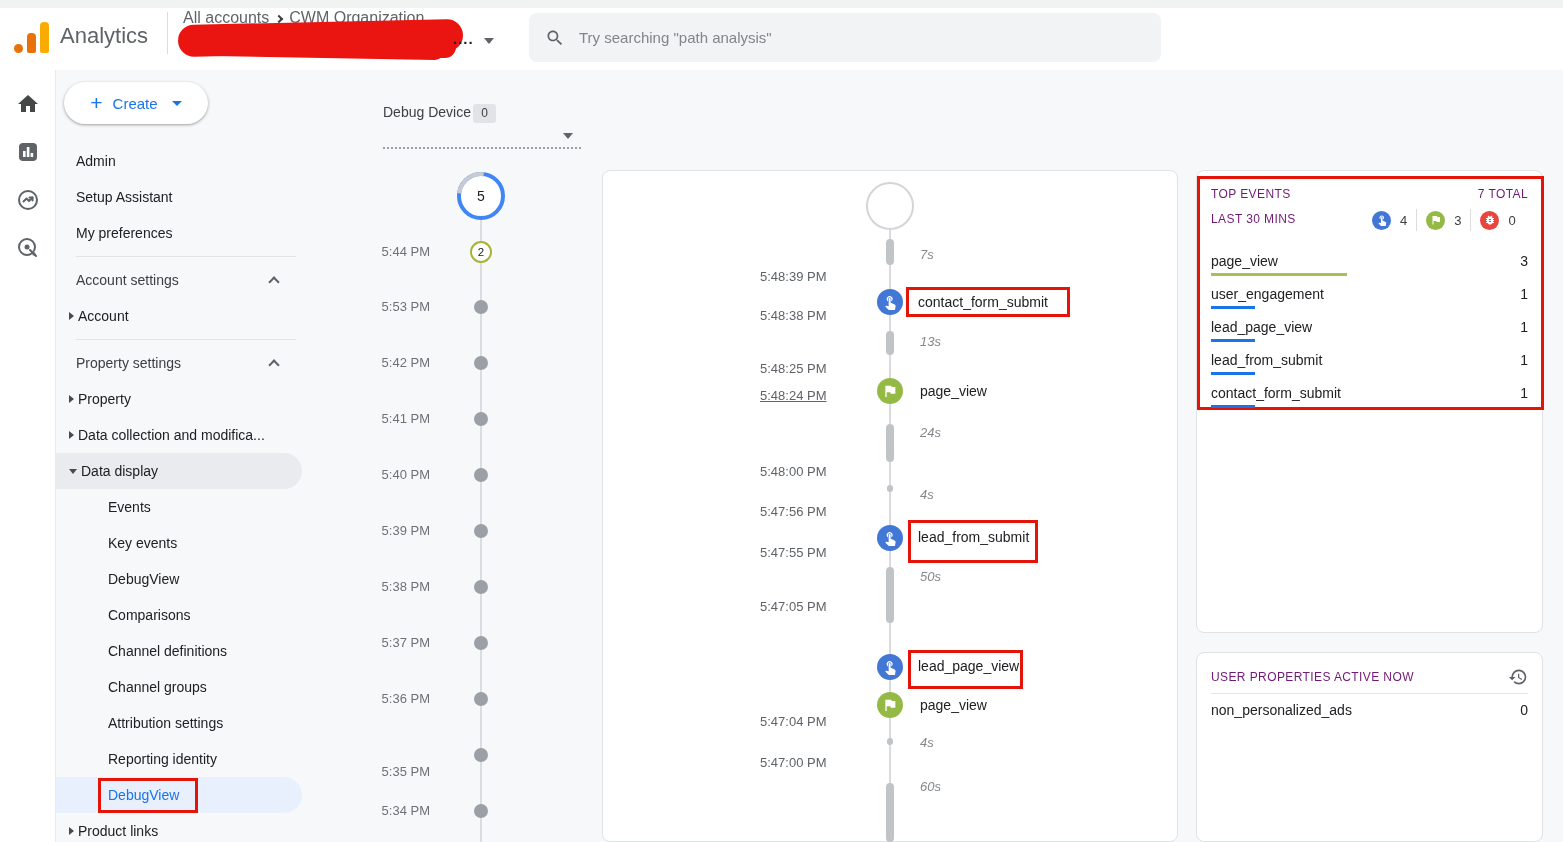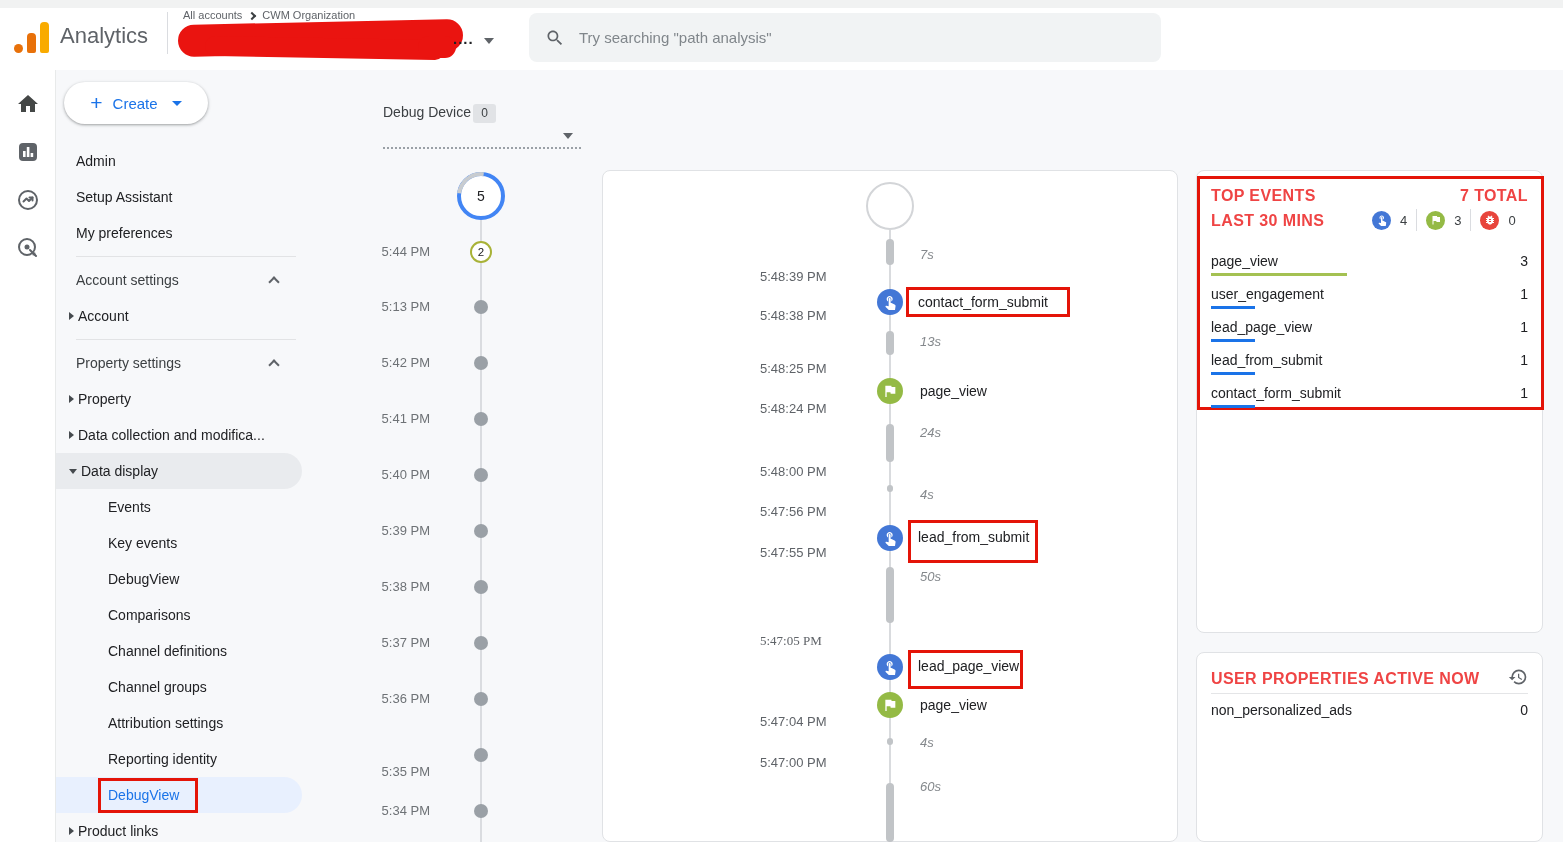--- a/index.html
+++ b/index.html
@@ -11,21 +11,21 @@
   .top-strip { position:absolute; top:0; left:0; right:0; height:8px; background:#f1f2f2; }
   .topbar { position:absolute; top:8px; left:0; right:0; height:62px; background:#fff; }
 
   .logo { position:absolute; left:14px; top:20px; width:38px; height:34px; }
   .logo .dot  { position:absolute; left:0;  bottom:1px; width:9px; height:9px; border-radius:50%; background:#e8710a; }
   .logo .bar1 { position:absolute; left:13px; bottom:1px; width:9px; height:20px; border-radius:4px 4px 2px 2px; background:#e8710a; }
   .logo .bar2 { position:absolute; left:26px; bottom:1px; width:9px; height:31px; border-radius:4px 4px 2px 2px; background:#f9ab00; }
   .brand { position:absolute; left:60px; top:23px; font-size:22px; color:#5f6368; }
   .topbar-div { position:absolute; left:167px; top:12px; width:1px; height:42px; background:#dadce0; }
 
-  .breadcrumb { position:absolute; left:183px; top:9px; font-size:11px; color:#5f6368; display:flex; align-items:center; gap:7px; }
+  .breadcrumb { position:absolute; left:183px; top:9px; font-size:16px; color:#5f6368; display:flex; align-items:center; gap:7px; }
   .bc-sep { width:6px; height:6px; border-top:2px solid #3c4043; border-right:2px solid #3c4043; transform:rotate(45deg); margin-top:1px; }
 
   .scribble1 { position:absolute; left:178px; top:22px; width:285px; height:32px; border-radius:16px; background:#ea1410; transform:rotate(-1.2deg); }
   .scribble2 { position:absolute; left:205px; top:38px; width:240px; height:20px; border-radius:10px; background:#ea1410; transform:rotate(1deg); }
   .scribble3 { position:absolute; left:418px; top:36px; width:38px; height:22px; border-radius:11px; background:#ea1410; }
   .prop-ellipsis { position:absolute; left:453px; top:30px; font-size:15px; font-weight:bold; letter-spacing:1px; color:#202124; }
   .caret { width:0; height:0; border-left:5px solid transparent; border-right:5px solid transparent; border-top:6px solid #5f6368; }
   .prop-caret { position:absolute; left:484px; top:38px; }
 
   .search { position:absolute; left:529px; top:13px; width:632px; height:49px; background:#f1f3f4; border-radius:8px; display:flex; align-items:center; padding:0 16px; }
@@ -87,21 +87,21 @@
   .icon-tap { background:#4377d6; }
   .icon-flag { background:#94ba45; }
   .tl-label { position:absolute; font-size:14px; color:#202124; white-space:nowrap; cursor:pointer; }
   .redbox { position:absolute; border:3px solid #e41408; }
 
   
   .card { position:absolute; background:#fff; border:1px solid #e0e2e5; border-radius:8px; }
   .card-topevents { left:1196px; top:170px; width:347px; height:463px; }
   .card-userprops { left:1196px; top:652px; width:347px; height:190px; }
   .te-redbox { position:absolute; left:1197px; top:176px; width:347px; height:234px; border:3px solid #e41408; }
-  .cap { font-size:16px; font-weight:bold; color:#ef4444; letter-spacing:.4px; }
+  .cap { font-size:12px; font-weight:normal; color:#701a75; letter-spacing:.4px; }
   .te-title { position:absolute; left:1211px; top:187px; }
   .te-total { position:absolute; left:1400px; top:187px; width:128px; text-align:right; }
   .te-sub   { position:absolute; left:1211px; top:212px; }
   .te-counters { position:absolute; left:1372px; top:206px; height:28px; display:flex; align-items:center; gap:9px; }
   .ctr-icon { width:19px; height:19px; border-radius:50%; display:flex; align-items:center; justify-content:center; }
   .ctr-icon svg { width:12px; height:12px; }
   .ctr-count { font-size:13px; color:#3c4043; }
   .ctr-div { width:1px; height:22px; background:#dadce0; }
   .icon-bug { background:#e8453c; }
   .te-row-label { position:absolute; left:1211px; font-size:14px; color:#202124; cursor:pointer; }
@@ -273,21 +273,21 @@
   <div class="te-redbox"></div>
 
   <div class="card card-userprops"></div>
   <div class="cap up-title">USER PROPERTIES ACTIVE NOW</div>
   <div class="up-history">
     <svg width="20" height="20" viewBox="0 0 24 24" fill="#5f6368">
         <path d="M13 3a9 9 0 0 0-9 9H1l3.89 3.89.07.14L9 12H6a7 7 0 1 1 7 7c-1.93 0-3.68-.79-4.94-2.06l-1.42 1.42A8.96 8.96 0 0 0 13 21a9 9 0 0 0 0-18zm-1 5v5l4.28 2.54.72-1.21-3.5-2.08V8h-1.5z"></path>
       </svg>
   </div>
   <div class="up-div"></div>
-<div class="tick-label" style="top: 299px;">5:13 PM</div>
+<div class="tick-label" style="top: 299px;">5:53 PM</div>
     <div class="tick-dot" style="top: 300px;"></div>
     <div class="tick-label" style="top: 355px;">5:42 PM</div>
     <div class="tick-dot" style="top: 356px;"></div>
     <div class="tick-label" style="top: 411px;">5:41 PM</div>
     <div class="tick-dot" style="top: 412px;"></div>
     <div class="tick-label" style="top: 467px;">5:40 PM</div>
     <div class="tick-dot" style="top: 468px;"></div>
     <div class="tick-label" style="top: 523px;">5:39 PM</div>
     <div class="tick-dot" style="top: 524px;"></div>
     <div class="tick-label" style="top: 579px;">5:38 PM</div>
@@ -310,25 +310,25 @@
     <div class="tl-dur" style="top: 247px;">7s</div>
     <div class="tl-dur" style="top: 334px;">13s</div>
     <div class="tl-dur" style="top: 425px;">24s</div>
     <div class="tl-dur" style="top: 487px;">4s</div>
     <div class="tl-dur" style="top: 569px;">50s</div>
     <div class="tl-dur" style="top: 735px;">4s</div>
     <div class="tl-dur" style="top: 779px;">60s</div>
     <div class="tl-ts" style="top: 269px;">5:48:39 PM</div>
     <div class="tl-ts" style="top: 308px;">5:48:38 PM</div>
     <div class="tl-ts" style="top: 361px;">5:48:25 PM</div>
-    <div class="tl-ts" style="top: 401px;">5:48:24 PM</div>
+    <div class="tl-ts" style="top: 388px; text-decoration: underline;">5:48:24 PM</div>
     <div class="tl-ts" style="top: 464px;">5:48:00 PM</div>
     <div class="tl-ts" style="top: 504px;">5:47:56 PM</div>
     <div class="tl-ts" style="top: 545px;">5:47:55 PM</div>
-    <div class="tl-ts" style="top: 633px; font-family: Liberation Serif, serif;">5:47:05 PM</div>
+    <div class="tl-ts" style="top: 599px;">5:47:05 PM</div>
     <div class="tl-ts" style="top: 714px;">5:47:04 PM</div>
     <div class="tl-ts" style="top: 755px;">5:47:00 PM</div>
     <div class="tl-icon icon-tap" style="top: 289px;">
       <svg viewBox="0 0 24 24" fill="#fff">
         <path d="M9 11.24V7.5a2.5 2.5 0 0 1 5 0v3.74c1.21-.81 2-2.18 2-3.74C16 5.01 13.99 3 11.5 3S7 5.01 7 7.5c0 1.56.79 2.93 2 3.74zm9.84 4.63l-4.54-2.26c-.17-.07-.35-.11-.54-.11H13v-6a1.5 1.5 0 0 0-3 0v10.74l-3.44-.72c-.37-.08-.76.04-1.03.31-.43.44-.43 1.14 0 1.58l4.79 4.79c.28.29.66.45 1.06.45h6.79c.75 0 1.33-.55 1.44-1.28l.75-5.27c.11-.8-.31-1.56-1.02-1.9z"></path>
       </svg>
     </div>
     <div class="redbox" style="left: 906px; top: 287px; width: 164px; height: 30px;"></div>
     <div class="tl-label" style="left: 918px; top: 294px;">contact_form_submit</div>
     <div class="tl-icon icon-flag" style="top: 378px;">

